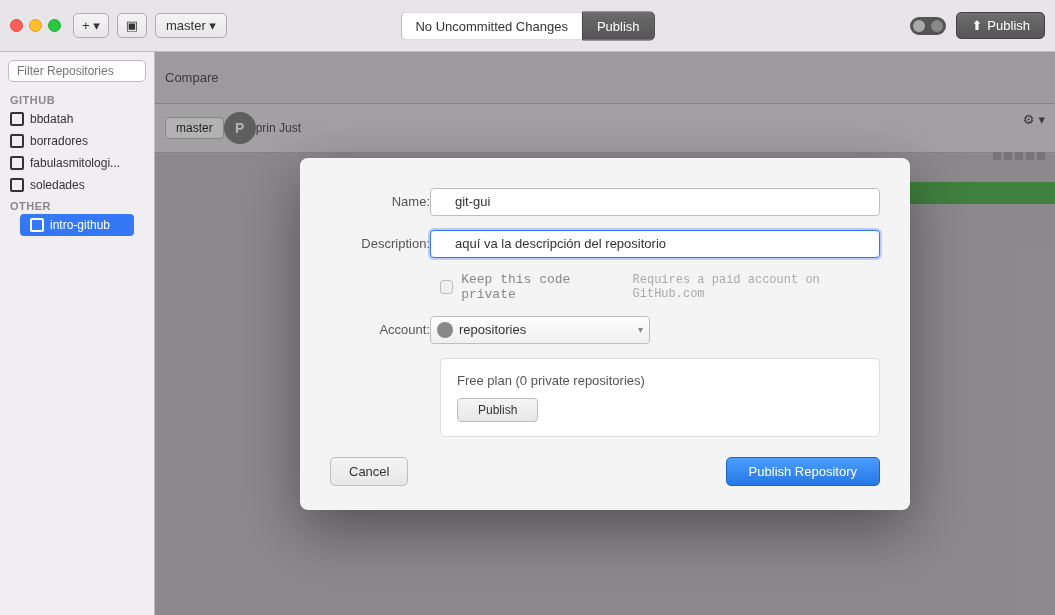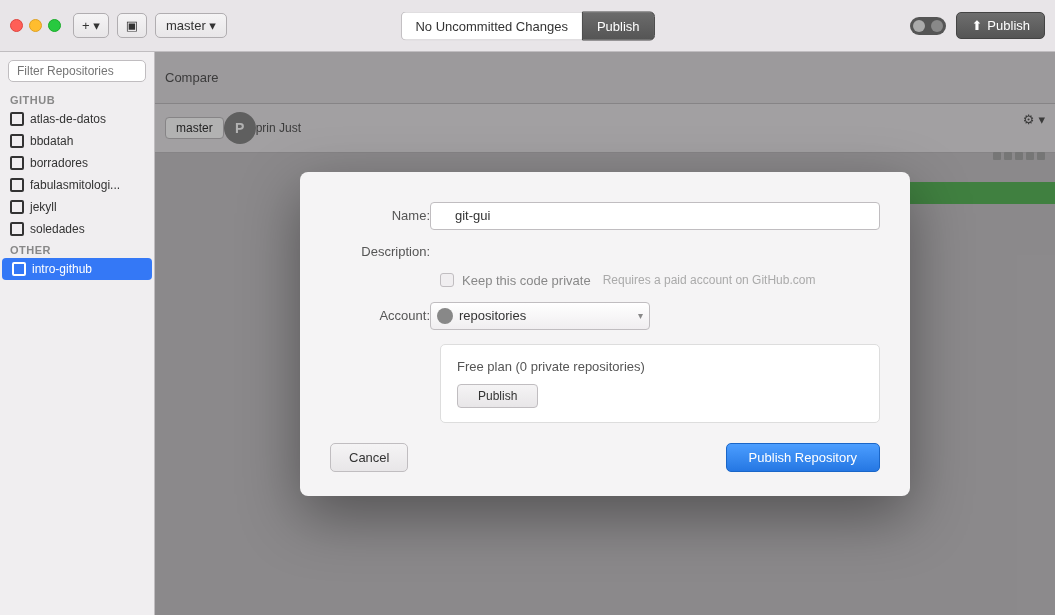--- a/index.html
+++ b/index.html
@@ -163,21 +163,21 @@
       gap: 6px;
       padding: 4px 10px;
       font-size: 12px;
       color: #333;
       cursor: pointer;
     }
     .sidebar-item.active {
       background: #3478f6;
       color: #fff;
       border-radius: 4px;
-      margin: 0 2px;
+      margin: 0 20px;
     }
     .repo-icon {
       width: 14px;
       height: 14px;
       border: 2px solid currentColor;
       border-radius: 2px;
       display: inline-block;
     }
 
     
@@ -314,20 +314,21 @@
       box-shadow: 0 0 0 2px rgba(52,120,246,0.3);
     }
 
     
     .private-row {
       display: flex;
       align-items: center;
       margin-left: 110px;
       margin-bottom: 14px;
       gap: 8px;
+      font-family: Liberation Mono, monospace;
     }
     .checkbox-disabled {
       width: 14px;
       height: 14px;
       border: 1px solid #c0bdc0;
       border-radius: 3px;
       background: #f0eef0;
     }
     .private-label {
       font-size: 13px;
@@ -458,37 +459,29 @@
 
   <div class="sidebar">
     <div class="filter-input-wrap">
       <input class="filter-input" type="text" placeholder="Filter Repositories" style="">
     </div>
 
     <div class="sidebar-section-label">GitHub</div>
 
     <div class="sidebar-item">
       <span class="repo-icon"></span>
-      <span>atlas-de-datos</span>
-    </div>
-    <div class="sidebar-item">
-      <span class="repo-icon"></span>
       <span>bbdatah</span>
     </div>
     <div class="sidebar-item">
       <span class="repo-icon"></span>
       <span>borradores</span>
     </div>
     <div class="sidebar-item">
       <span class="repo-icon"></span>
       <span>fabulasmitologi...</span>
-    </div>
-    <div class="sidebar-item">
-      <span class="repo-icon"></span>
-      <span>jekyll</span>
     </div>
     <div class="sidebar-item">
       <span class="repo-icon"></span>
       <span>soledades</span>
     </div>
 
     <div class="sidebar-section-label">Other</div>
     <div class="sidebar-item active">
       <span class="repo-icon"></span>
       <span>intro-github</span>
@@ -528,20 +521,21 @@
     <div class="modal-overlay">
       <div class="modal">
 
         <div class="form-row">
           <label class="form-label">Name:</label>
           <input class="form-input" type="text" value="git-gui" style="">
         </div>
 
         <div class="form-row">
           <label class="form-label">Description:</label>
+          <input class="form-input form-input-desc" type="text" value="aquí va la descripción del repositorio" style="">
         </div>
 
         <div class="private-row">
           <div class="checkbox-disabled"></div>
           <span class="private-label">Keep this code private</span>
           <span class="private-note">Requires a paid account on GitHub.com</span>
         </div>
 
         <div class="form-row">
           <label class="form-label">Account:</label>

